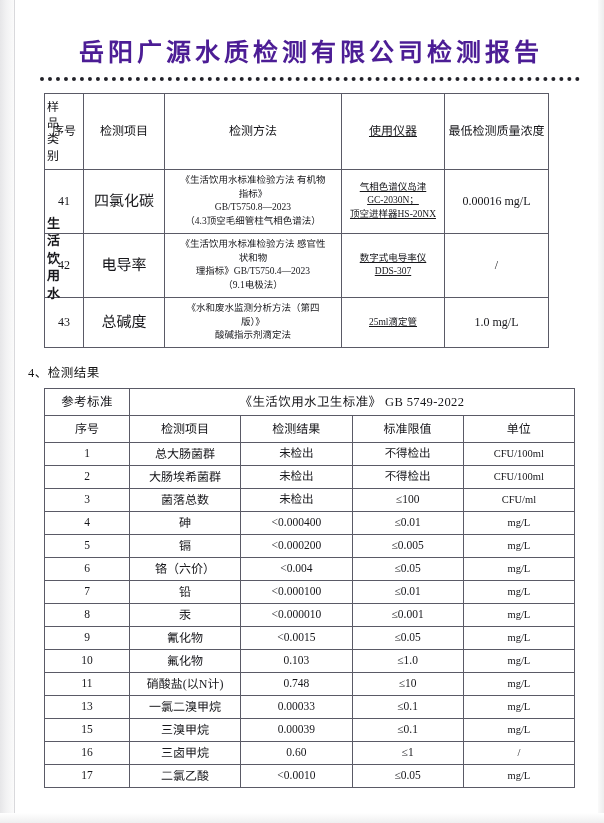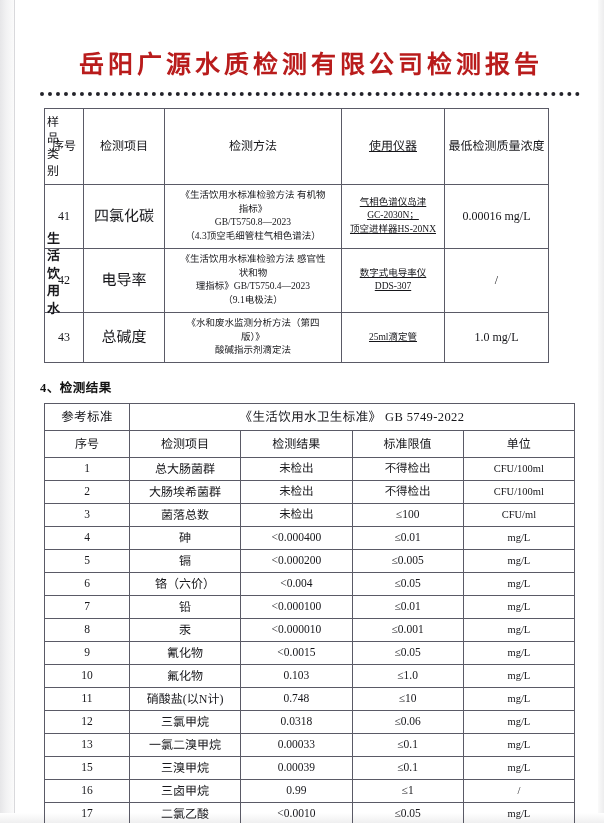--- a/index.html
+++ b/index.html
@@ -46,22 +46,22 @@
     padding: 0;
   }
 
   
   .doc-title {
     text-align: center;
     font-family: "Liberation Sans", "DejaVu Sans", sans-serif;
     font-weight: bold;
     font-size: 25px;
     letter-spacing: 4px;
-    color: #b91c1c;
-    margin: 12px;
+    color: #4c1d95;
+    margin: 0;
     padding-top: 32px;
     padding-left: 18px;
   }
   .dotted-rule {
     margin: 9px 24px 0 40px;
     height: 4px;
     border-top: 4px dotted #23232a;
   }
   .report-no {
     text-align: center;
@@ -109,22 +109,22 @@
   #methods-table .c-item  { width: 76px;  font-size: 15px; }
   #methods-table .c-meth  { width: 172px; font-size: 9.5px; line-height: 1.45; padding: 4px 15px; }
   #methods-table .c-instr { width: 98px;  font-size: 9.5px; line-height: 1.45; text-decoration: underline; }
   #methods-table .c-lim   { width: 99px;  font-size: 12px; }
   #methods-table .hdr td  { font-size: 12px; padding: 5px 2px; }
   .meth-line { display: block; }
 
   
   .section-heading {
     font-size: 12.5px;
-    font-weight: bold;
-    margin: 14px 0 7px 40px;
+    font-weight: normal;
+    margin: 14px 0 7px 28px;
     letter-spacing: 0.5px;
   }
 
   
   #results-table {
     width: 531px;
     margin: 0 0 0 44px;
   }
   #results-table td { height: 20px; padding: 1px 2px; }
   #results-table .c-no     { width: 80px;  font-size: 11.5px; }
@@ -310,44 +310,37 @@
           <td class="c-unit num">mg/L</td>
         </tr>
       <tr>
           <td class="c-no num">11</td>
           <td class="c-item">硝酸盐(以N计)</td>
           <td class="c-result num">0.748</td>
           <td class="c-limit num">≤10</td>
           <td class="c-unit num">mg/L</td>
         </tr>
       <tr>
-          <td class="c-no num">12</td>
-          <td class="c-item">三氯甲烷</td>
-          <td class="c-result num">0.0318</td>
-          <td class="c-limit num">≤0.06</td>
-          <td class="c-unit num">mg/L</td>
-        </tr>
-      <tr>
           <td class="c-no num">13</td>
           <td class="c-item">一氯二溴甲烷</td>
           <td class="c-result num">0.00033</td>
           <td class="c-limit num">≤0.1</td>
           <td class="c-unit num">mg/L</td>
         </tr>
       <tr>
           <td class="c-no num">15</td>
           <td class="c-item">三溴甲烷</td>
           <td class="c-result num">0.00039</td>
           <td class="c-limit num">≤0.1</td>
           <td class="c-unit num">mg/L</td>
         </tr>
       <tr>
           <td class="c-no num">16</td>
           <td class="c-item">三卤甲烷</td>
-          <td class="c-result num">0.99</td>
+          <td class="c-result num">0.60</td>
           <td class="c-limit num">≤1</td>
           <td class="c-unit num">/</td>
         </tr>
       <tr>
           <td class="c-no num">17</td>
           <td class="c-item">二氯乙酸</td>
           <td class="c-result num">&lt;0.0010</td>
           <td class="c-limit num">≤0.05</td>
           <td class="c-unit num">mg/L</td>
         </tr>

